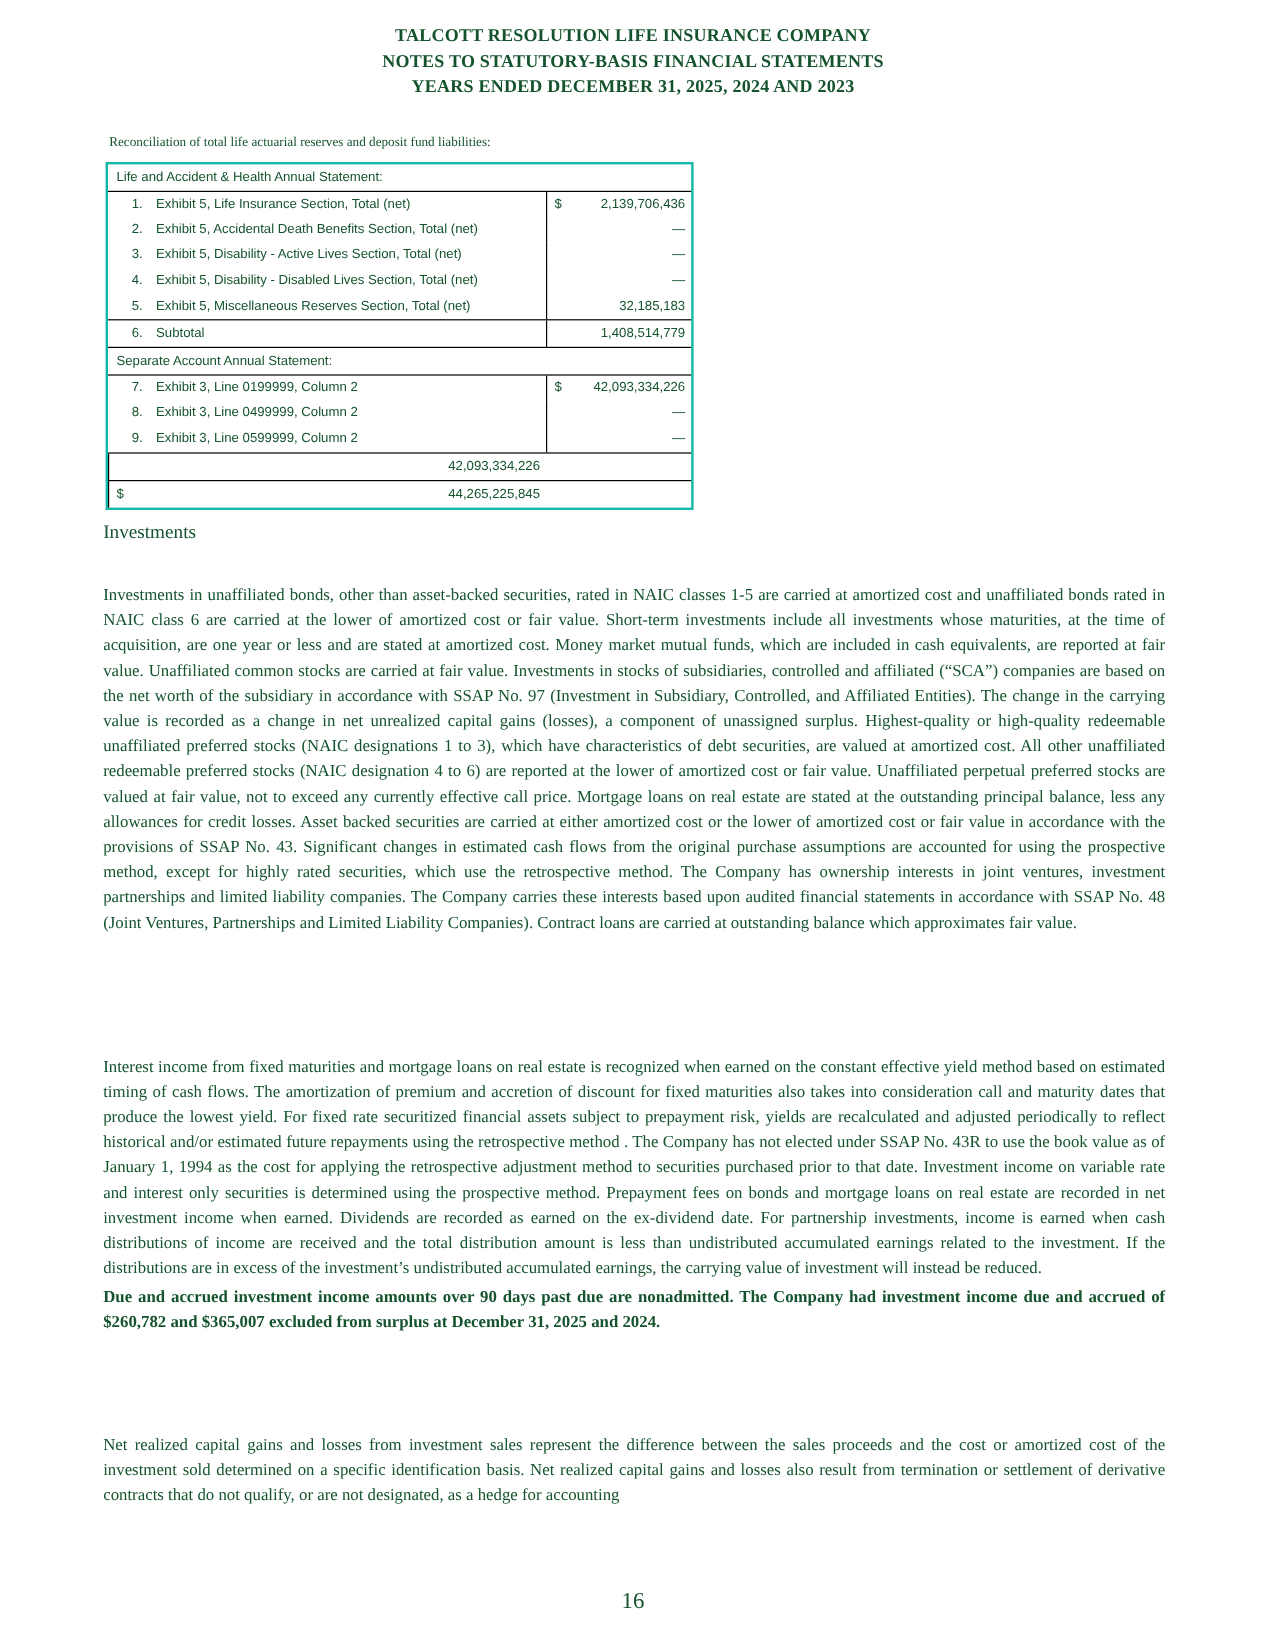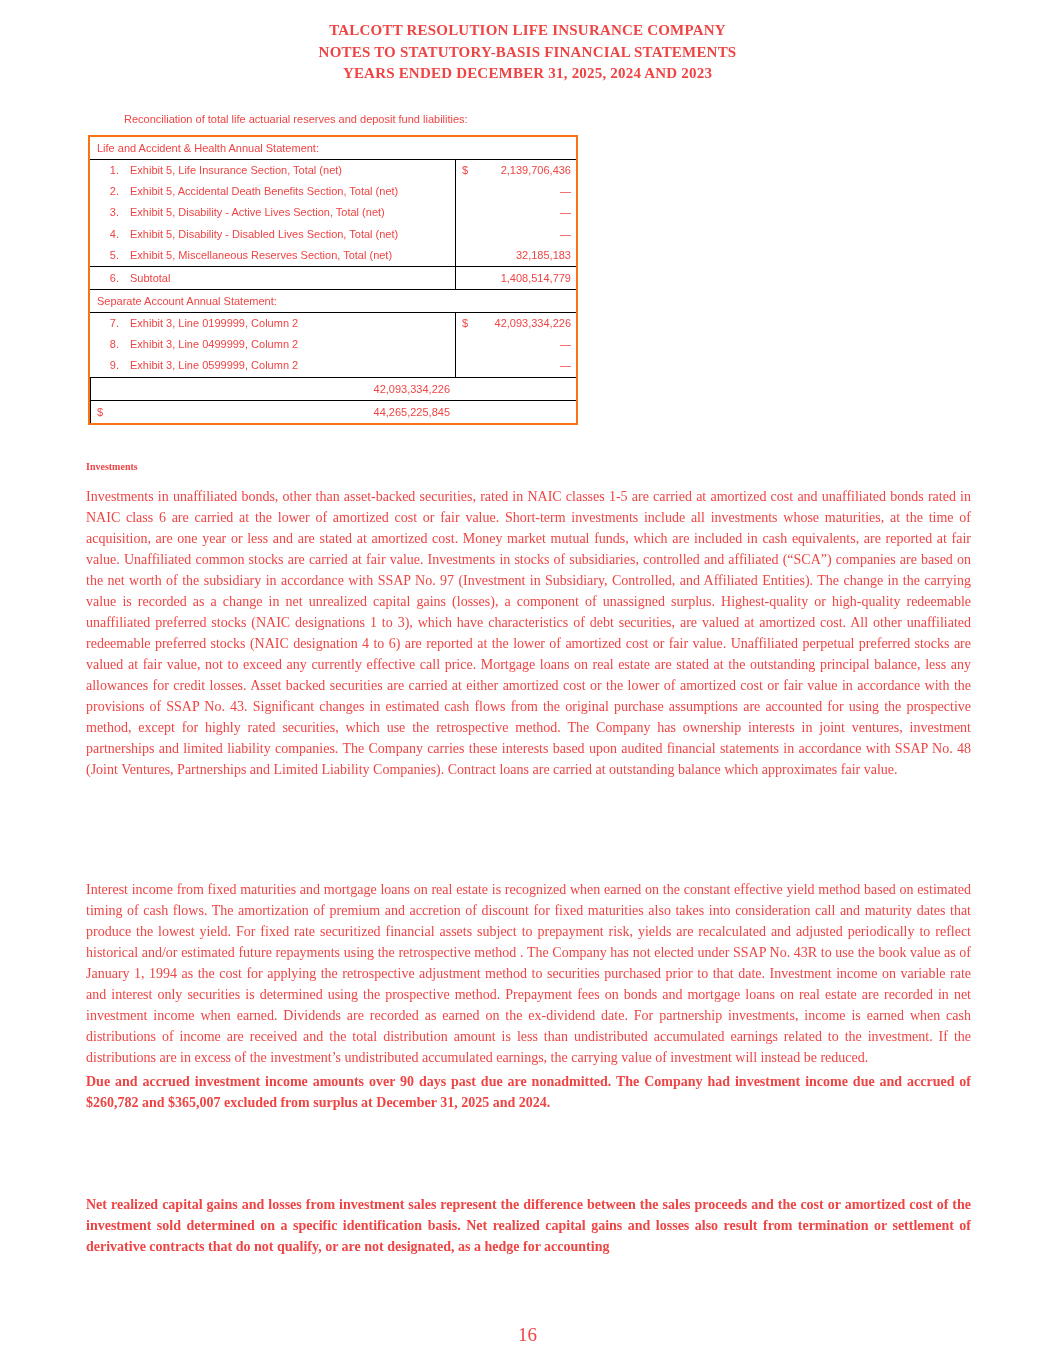--- a/index.html
+++ b/index.html
@@ -1,59 +1,59 @@
 <!DOCTYPE html>
 <html><head>
 <meta charset="utf-8">
 <style>
   html,body { margin:0; padding:0; background:#ffffff; }
   .page {
     position:relative; width:1055px; height:1365px; background:#ffffff;
-    color:#ef4444; font-family:"Liberation Serif", serif; overflow:hidden;
+    color:#14532d; font-family:"Liberation Serif", serif; overflow:hidden;
   }
   .doc-header {
     position:absolute; top:20px; left:0; width:100%;
     text-align:center; font-weight:bold; font-size:15px; line-height:21.5px;
     letter-spacing:0.2px;
   }
   .table-intro {
     position:absolute; left:91px; top:113px;
-    font-family:Liberation Sans, sans-serif; font-size:11px;margin-left:33px;
+    font-family:Liberation Serif, serif; font-size:11px;
   }
   .fin-table {
     position:absolute; left:88px; top:135px; width:490px;
-    border:2px solid #f97316; box-sizing:border-box;
+    border:2px solid #14b8a6; box-sizing:border-box;
     font-family:"Liberation Sans", sans-serif; font-size:11px;
   }
   .t-section { height:22px; line-height:22px; padding-left:7px; }
   .t-row { display:grid; grid-template-columns:1fr 121px; height:22px; line-height:22px; }
   .t-group .t-row { height:21.2px; line-height:21.2px; }
   .t-line { border-top:1.5px solid #000; }
   .lab { display:flex; padding-left:5px; overflow:hidden; }
   .num { width:24px; text-align:right; flex:none; }
   .ltext { margin-left:11px; white-space:nowrap; }
   .amt {
     border-left:1.5px solid #000; box-sizing:border-box;
     display:flex; justify-content:space-between;
     padding:0 5px 0 6px;
   }
   .amt .cur { text-align:left; }
   .amt .val { text-align:right; flex:1; }
   .section-heading {
-    position:absolute; left:86px; top:461px;
-    font-weight:bold; font-size:10px;
+    position:absolute; left:86px; top:435px;
+    font-weight:normal; font-size:16px;
   }
   .para {
     position:absolute; left:86px; width:885px;
     font-size:14px; line-height:21px; text-align:justify;
   }
   .p1 { top:486px; }
   .p2 { top:879px; }
   .p3 { top:1071px;font-weight:bold; }
-  .p4 { top:1194px;font-weight:bold; }
+  .p4 { top:1194px; }
   .page-number {
     position:absolute; top:1324px; left:0; width:100%;
     text-align:center; font-size:19px;
   }
 </style>
 </head>
 <body>
 
 <div class="page">
 

